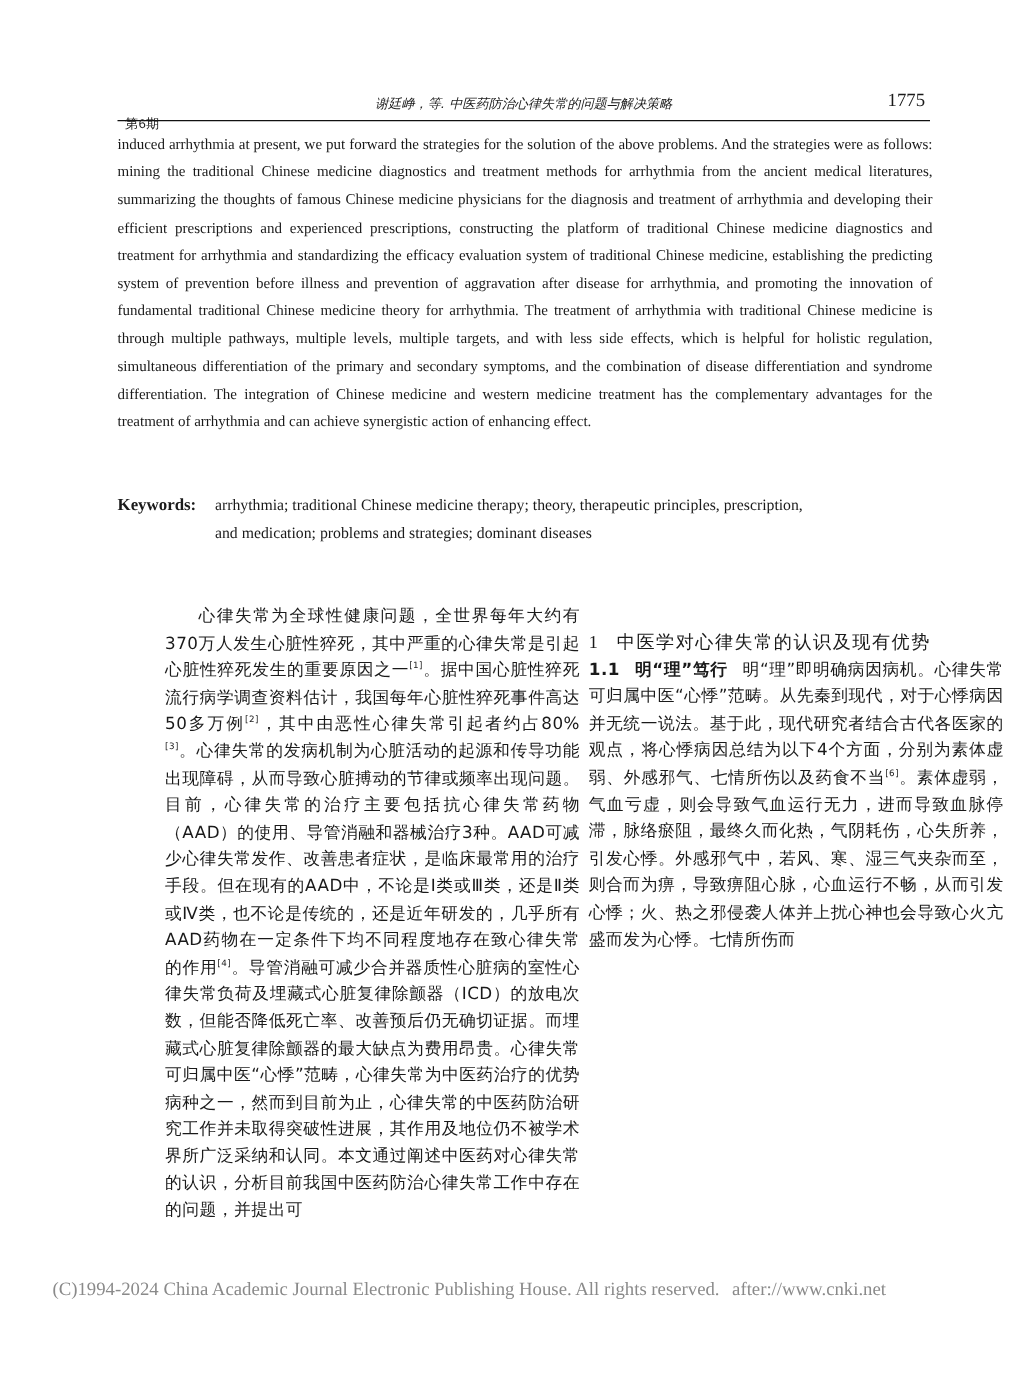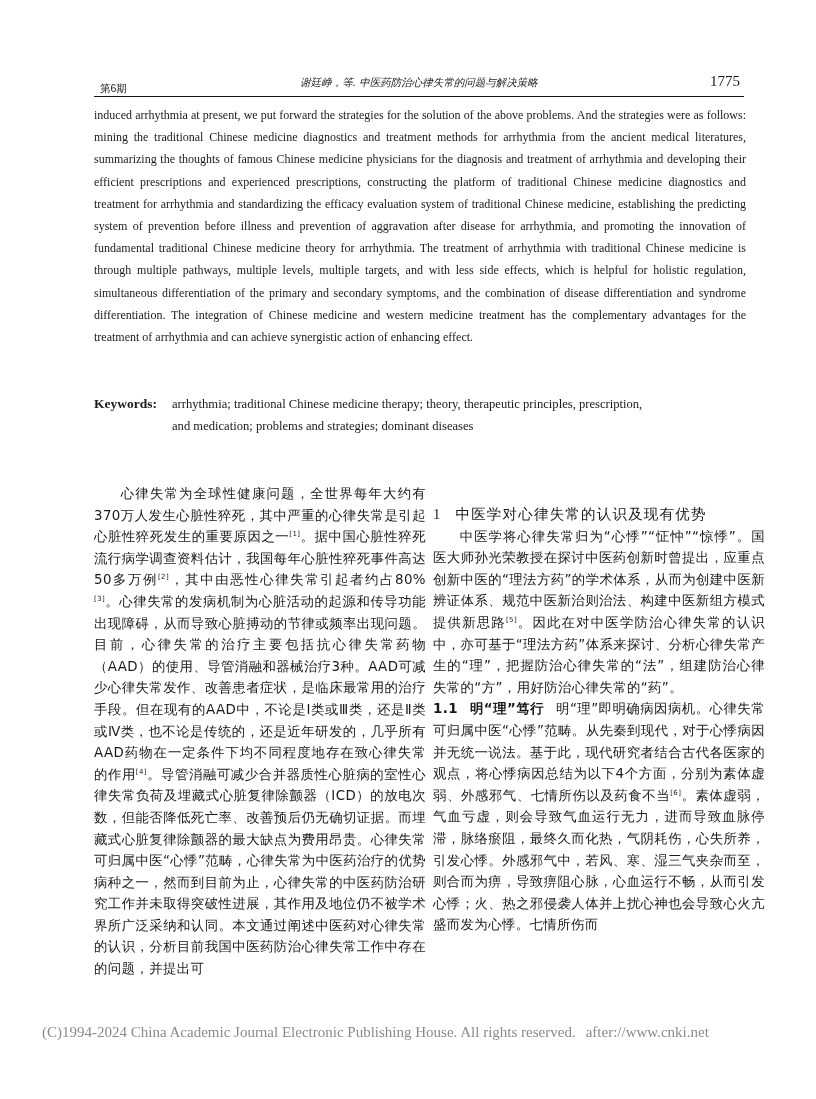--- a/index.html
+++ b/index.html
@@ -6,21 +6,21 @@
     body {
       width: 816px; height: 1099px; position: relative; overflow: hidden;
       font-family: "DejaVu Serif", "Liberation Serif", serif;
       color: #1a1a1a;
     }
     .header {
       position: absolute; left: 94px; top: 72px; width: 650px; height: 24px;
       border-bottom: 1.5px solid #111;
       font-size: 11px;
     }
-    .header .issue { position: absolute; left: 6px; top: 10px; font-family: Liberation Sans, sans-serif; font-size: 10.5px; }
+    .header .issue { position: absolute; left: 6px; top: 20px; font-family: Liberation Mono, monospace; font-size: 10.5px; }
     .header .running-title { position: absolute; left: 0; right: 0; top: 4px; text-align: center; font-family: "DejaVu Sans", sans-serif; font-size: 10.5px; font-style: italic; }
     .header .page-num { position: absolute; right: 4px; top: 1px; font-family: "Liberation Serif", serif; font-size: 15px; }
 
     .abstract {
       position: absolute; left: 94px; top: 104px; width: 652px;
       font-family: "Liberation Serif", serif;
       font-size: 12px; line-height: 22.2px;
       text-align: justify;
     }
     .abstract p { margin: 0; }
@@ -29,21 +29,21 @@
       font-family: "Liberation Serif", serif;
       font-size: 12.6px; line-height: 22.2px;
     }
     .keywords .kw-label { font-weight: bold; font-size: 13.5px; display: inline-block; width: 78px; }
     .keywords .kw-line2 { padding-left: 78px; }
 
     .col {
       position: absolute; top: 483px; width: 332px;
       font-family: "DejaVu Sans", sans-serif;
       font-size: 13.4px; line-height: 21.6px;
-      text-align: justify; letter-spacing: 0.4px;
+      text-align: justify; letter-spacing: 0.4px; margin-left: 38px;
     }
     .col-left { left: 94px; }
     .col-right { left: 433px; }
     .col p { margin: 0; }
     .indent { text-indent: 2em; }
     sup { font-size: 7px; line-height: 0; vertical-align: super; }
     .section-heading {
       margin-top: 21px !important; font-size: 14.5px; letter-spacing: 1.2px;
     }
     .section-heading .num { font-family: "Liberation Serif", serif; margin-right: 14px; }
@@ -72,19 +72,18 @@
   <div><span class="kw-label">Keywords:</span><span>arrhythmia;  traditional Chinese medicine therapy;  theory,  therapeutic principles,  prescription,</span></div>
   <div class="kw-line2">and medication;  problems and strategies;  dominant diseases</div>
 </div>
 
 <div class="col col-left">
   <p class="indent"><span>心律失常为全球性健康问题，全世界每年大约有370万人发生心脏性猝死，其中严重的心律失常是引起心脏性猝死发生的重要原因之一</span><sup>[1]</sup><span>。据中国心脏性猝死流行病学调查资料估计，我国每年心脏性猝死事件高达50多万例</span><sup>[2]</sup><span>，其中由恶性心律失常引起者约占80%</span><sup>[3]</sup><span>。心律失常的发病机制为心脏活动的起源和传导功能出现障碍，从而导致心脏搏动的节律或频率出现问题。目前，心律失常的治疗主要包括抗心律失常药物（AAD）的使用、导管消融和器械治疗3种。AAD可减少心律失常发作、改善患者症状，是临床最常用的治疗手段。但在现有的AAD中，不论是Ⅰ类或Ⅲ类，还是Ⅱ类或Ⅳ类，也不论是传统的，还是近年研发的，几乎所有AAD药物在一定条件下均不同程度地存在致心律失常的作用</span><sup>[4]</sup><span>。导管消融可减少合并器质性心脏病的室性心律失常负荷及埋藏式心脏复律除颤器（ICD）的放电次数，但能否降低死亡率、改善预后仍无确切证据。而埋藏式心脏复律除颤器的最大缺点为费用昂贵。心律失常可归属中医“心悸”范畴，心律失常为中医药治疗的优势病种之一，然而到目前为止，心律失常的中医药防治研究工作并未取得突破性进展，其作用及地位仍不被学术界所广泛采纳和认同。本文通过阐述中医药对心律失常的认识，分析目前我国中医药防治心律失常工作中存在的问题，并提出可</span></p>
 </div>
 
 <div class="col col-right">
   <p class="section-heading"><span class="num">1</span><span>中医学对心律失常的认识及现有优势</span></p>
-  <p class="indent"><span>中医学将心律失常归为“心悸”“怔忡”“惊悸”。国医大师孙光荣教授在探讨中医药创新时曾提出，应重点创新中医的“理法方药”的学术体系，从而为创建中医新辨证体系、规范中医新治则治法、构建中医新组方模式提供新思路</span><sup>[5]</sup><span>。因此在对中医学防治心律失常的认识中，亦可基于“理法方药”体系来探讨、分析心律失常产生的“理”，把握防治心律失常的“法”，组建防治心律失常的“方”，用好防治心律失常的“药”。</span></p>
   <p><span class="subhead">1.1</span><span class="subhead" style="margin-left:12px;margin-right:12px;">明“理”笃行</span><span>明“理”即明确病因病机。心律失常可归属中医“心悸”范畴。从先秦到现代，对于心悸病因并无统一说法。基于此，现代研究者结合古代各医家的观点，将心悸病因总结为以下4个方面，分别为素体虚弱、外感邪气、七情所伤以及药食不当</span><sup>[6]</sup><span>。素体虚弱，气血亏虚，则会导致气血运行无力，进而导致血脉停滞，脉络瘀阻，最终久而化热，气阴耗伤，心失所养，引发心悸。外感邪气中，若风、寒、湿三气夹杂而至，则合而为痹，导致痹阻心脉，心血运行不畅，从而引发心悸；火、热之邪侵袭人体并上扰心神也会导致心火亢盛而发为心悸。七情所伤而</span></p>
 </div>
 
 <div class="footer">
   <span>(C)1994-2024 China Academic Journal Electronic Publishing House. All rights reserved.</span><span class="url">after://www.cnki.net</span>
 </div>
 
 </body></html>

